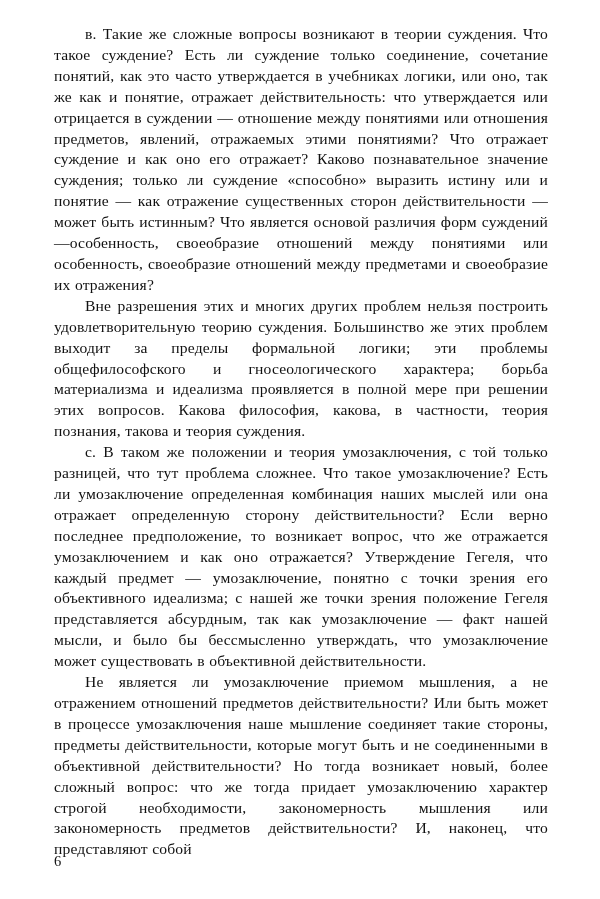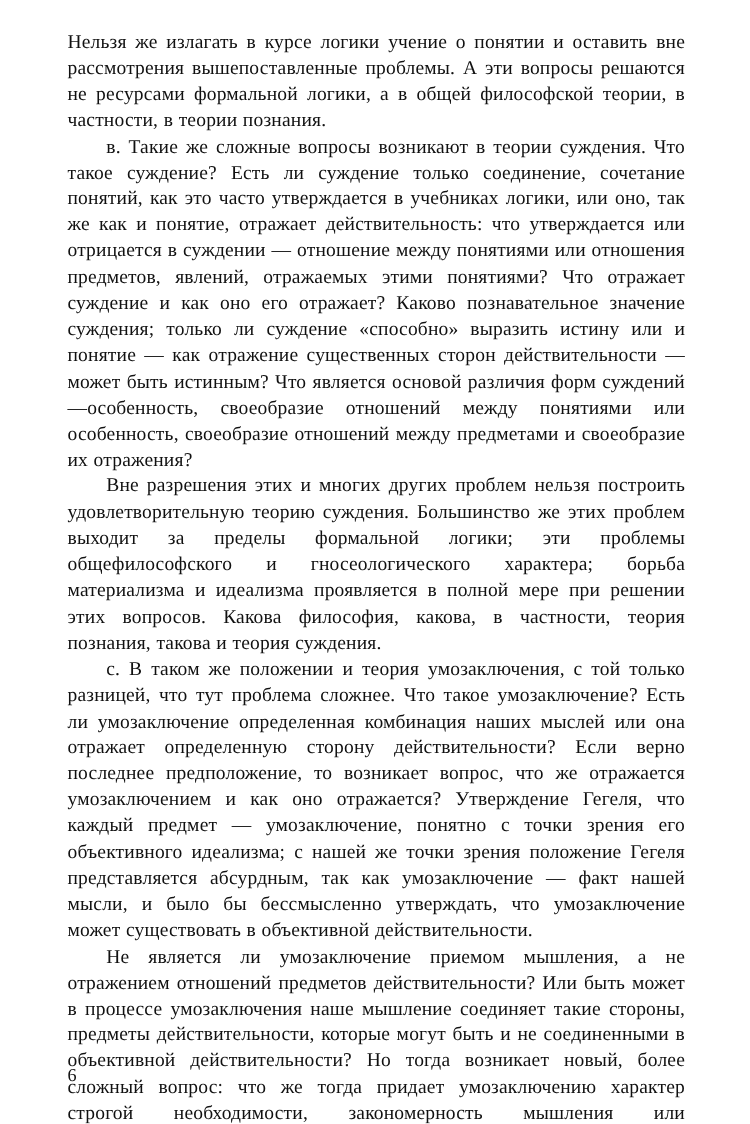--- a/index.html
+++ b/index.html
@@ -57,21 +57,20 @@
     font-family: "Liberation Serif", "DejaVu Serif", serif;
   }
 </style>
 </head>
 <body>
 
 <div class="page">
 
   <div class="text-block">
 
-    <p class="para no-indent">Нельзя же излагать в курсе логики учение о понятии и оставить вне рассмотрения вышепоставленные проблемы. А эти вопросы решаются не ресурсами формальной логики, а в общей философской теории, в частности, в теории познания.</p>
 
     <p class="para">в. Такие же сложные вопросы возникают в теории суждения. Что такое суждение? Есть ли суждение только соединение, сочетание понятий, как это часто утверждается в учебниках логики, или оно, так же как и понятие, отражает действительность: что утверждается или отрицается в суждении — отношение между понятиями или отношения предметов, явлений, отражаемых этими понятиями? Что отражает суждение и как оно его отражает? Каково познавательное значение суждения; только ли суждение «способно» выразить истину или и понятие — как отражение существенных сторон действительности —может быть истинным? Что является основой различия форм суждений—особенность, своеобразие отношений между понятиями или особенность, своеобразие отношений между предметами и своеобразие их отражения?</p>
 
     <p class="para">Вне разрешения этих и многих других проблем нельзя построить удовлетворительную теорию суждения. Большинство же этих проблем выходит за пределы формальной логики; эти проблемы общефилософского и гносеологического характера; борьба материализма и идеализма проявляется в полной мере при решении этих вопросов. Какова философия, какова, в частности, теория познания, такова и теория суждения.</p>
 
     <p class="para">с. В таком же положении и теория умозаключения, с той только разницей, что тут проблема сложнее. Что такое умозаключение? Есть ли умозаключение определенная комбинация наших мыслей или она отражает определенную сторону действительности? Если верно последнее предположение, то возникает вопрос, что же отражается умозаключением и как оно отражается? Утверждение Гегеля, что каждый предмет — умозаключение, понятно с точки зрения его объективного идеализма; с нашей же точки зрения положение Гегеля представляется абсурдным, так как умозаключение — факт нашей мысли, и было бы бессмысленно утверждать, что умозаключение может существовать в объективной действительности.</p>
 
     <p class="para last-left">Не является ли умозаключение приемом мышления, а не отражением отношений предметов действительности? Или быть может в процессе умозаключения наше мышление соединяет такие стороны, предметы действительности, которые могут быть и не соединенными в объективной действительности? Но тогда возникает новый, более сложный вопрос: что же тогда придает умозаключению характер строгой необходимости, закономерность мышления или закономерность предметов действительности? И, наконец, что представляют собой</p>
 
   </div>

